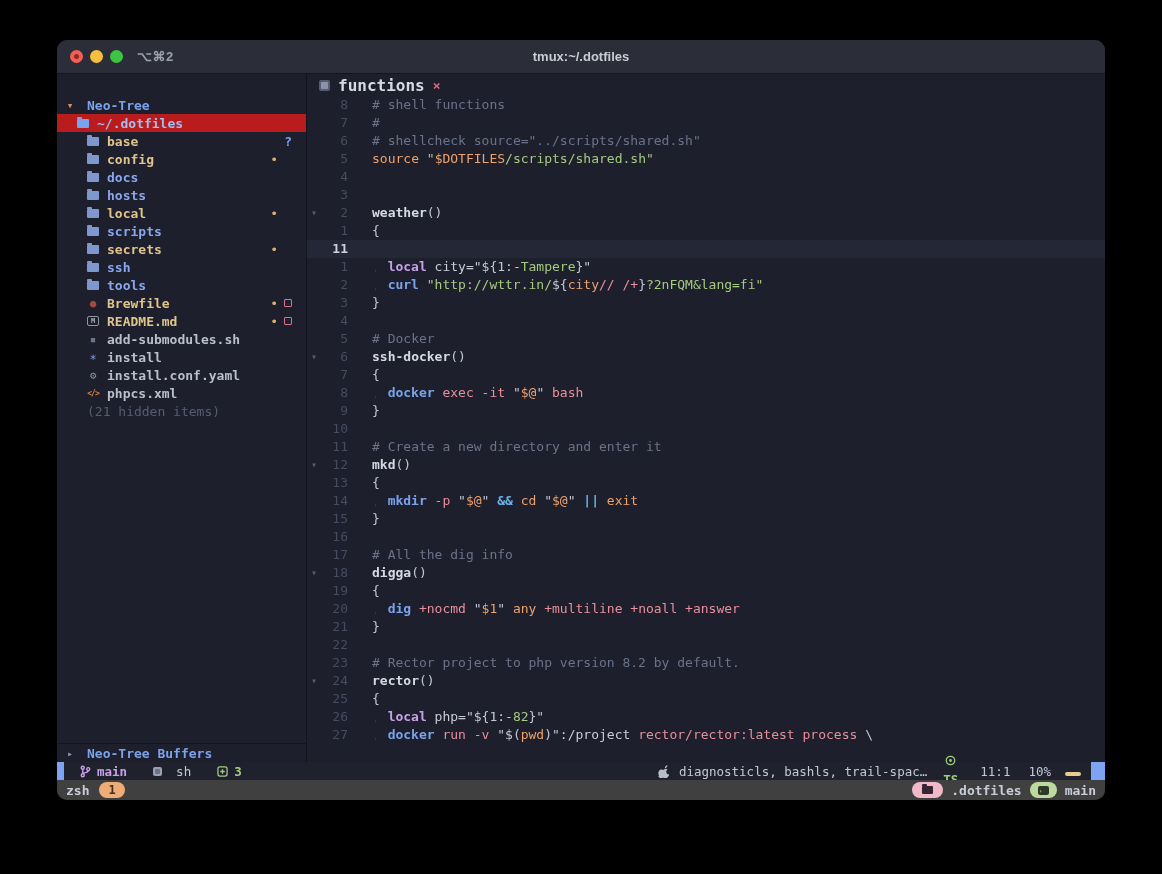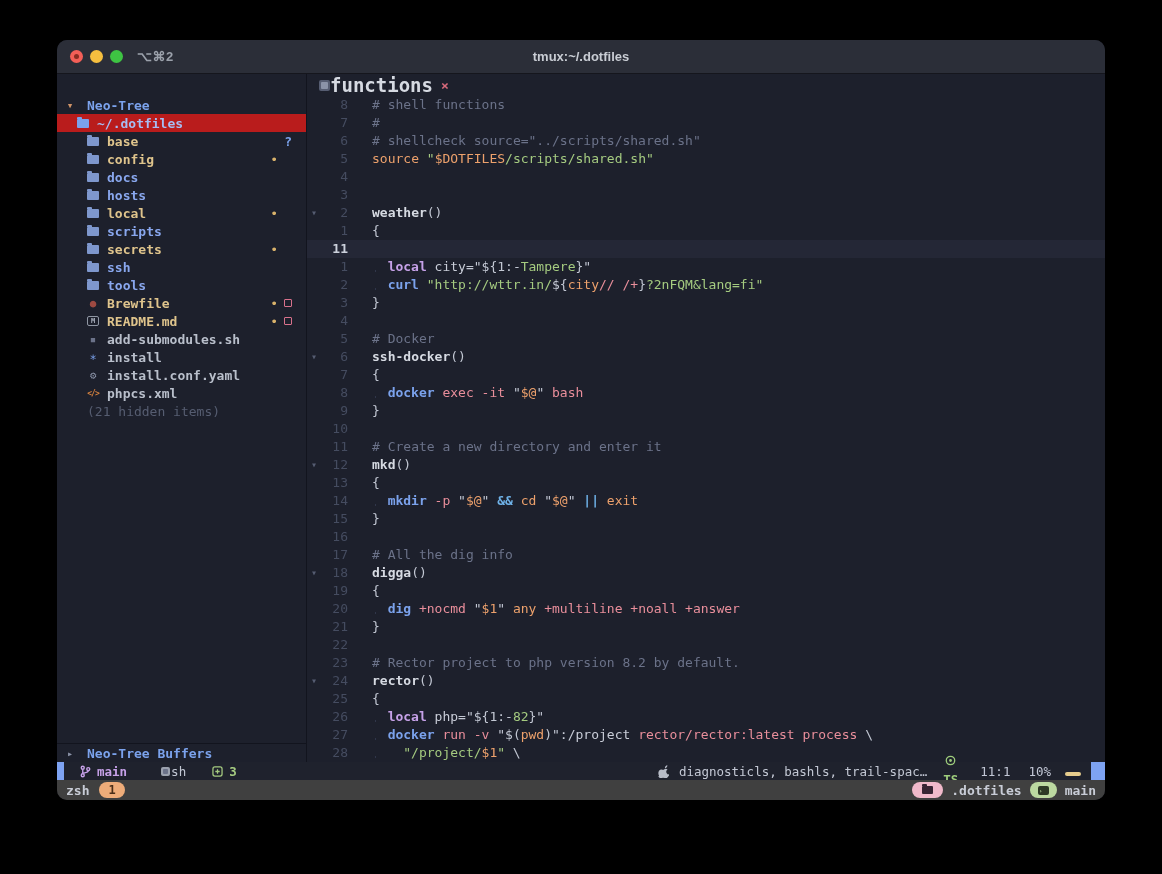--- a/index.html
+++ b/index.html
@@ -60,21 +60,21 @@
   .badge-sq { position:absolute; right:14px; width:8px; height:8px; border:1.5px solid #d9718c; border-radius:1px; }
   .buffers { position:absolute; left:0; right:0; bottom:0; height:19px; border-top:1px solid #12141e; display:flex; align-items:center; padding-left:6px; }
   .buffers .chev { width:14px; color:#8b93a8; font-size:10px; text-align:center; }
   .buffers .tl { color:#7ba2ec; font-weight:bold; margin-left:10px; }
 
   
   .editor { flex:1; display:flex; flex-direction:column; overflow:hidden; }
   .winbar { height:22px; display:flex; align-items:center; padding-left:12px; flex:0 0 auto; }
   .buf-icon { width:11px; height:11px; background:#565d72; border-radius:2px; position:relative; }
   .buf-icon::after { content:''; position:absolute; left:2px; top:2px; width:7px; height:7px; background:#8b93a8; border-radius:1px; }
-  .buf-label { color:#d6dae2; font-weight:bold; font-size:19px; }
+  .buf-label { color:#d6dae2; font-weight:bold; font-size:16px; margin-left:8px; }
   .buf-close { color:#d96a7c; font-weight:bold; font-size:13px; margin-left:8px; cursor:default; }
 
   .code { font-size:13px; line-height:18px; }
   .cl { height:18px; display:flex; white-space:pre; position:relative; }
   .cl.cur { background:#242736; }
   .fold { width:14px; flex:0 0 auto; text-align:center; color:#565d72; font-size:10px; }
   .lnum { width:27px; flex:0 0 auto; text-align:right; color:#454c60; }
   .cl.cur .lnum { color:#ccd1dc; font-weight:bold; }
   .ltext { margin-left:24px; }
   .tk-cmt { color:#6b7289; }
@@ -90,21 +90,21 @@
   .tk-txt { color:#c9cdd8; }
   .guide { display:inline-block; width:2ch; position:relative; }
   .guide::before { content:''; position:absolute; left:3px; top:-1px; bottom:-1px; border-left:1px solid #30364a; }
   .cursor { display:inline-block; width:1ch; height:15px; background:#d3bcc4; border-radius:1px; vertical-align:-2px; }
 
   
   .statusline { height:18px; background:#1f222d; display:flex; align-items:center; font-size:12.5px; flex:0 0 auto; }
   .mode-block { width:7px; height:18px; background:#7ea3f2; flex:0 0 auto; }
   .mode-block.right { width:14px; margin-left:10px; }
   .sl-branch { display:flex; align-items:center; gap:6px; margin-left:16px; color:#c6a1e8; font-weight:bold; }
-  .sl-ft { display:flex; align-items:center; gap:1px; margin-left:34px; color:#c3c8d4; }
+  .sl-ft { display:flex; align-items:center; gap:14px; margin-left:26px; color:#c3c8d4; }
   .ft-icon { width:9px; height:9px; background:#9ba1ae; border-radius:2px; position:relative; }
   .ft-icon::after { content:''; position:absolute; left:2px; top:2px; width:5px; height:5px; background:#6b7289; border-radius:1px; }
   .sl-diff { display:flex; align-items:center; gap:6px; margin-left:26px; color:#a5cb80; font-weight:bold; }
   .sl-right { margin-left:auto; display:flex; align-items:center; }
   .sl-lsp { color:#c3c8d4; margin-left:10px; }
   .sl-ts { display:flex; align-items:center; gap:6px; margin-left:16px; color:#9ecd7c; font-weight:bold;flex-direction:column; }
   .sl-pos { color:#c3c8d6; margin-left:22px; }
   .sl-pct { color:#c3c8d6; margin-left:18px; }
   .sl-ybar { width:16px; height:4px; border-radius:2px; background:#e7cd8d; margin-left:14px; margin-top:6px; }
 
@@ -267,21 +267,20 @@
           <div class="cl"><span class="fold">▾</span><span class="lnum">18</span><span class="ltext"><span class="tk-fn">digga</span><span class="tk-pun">()</span></span></div>
           <div class="cl"><span class="fold"></span><span class="lnum">19</span><span class="ltext"><span class="tk-pun">{</span></span></div>
           <div class="cl"><span class="fold"></span><span class="lnum">20</span><span class="ltext"><span class="guide"></span><span class="tk-cmd">dig</span><span class="tk-pun"> </span><span class="tk-arg">+nocmd</span><span class="tk-pun"> "</span><span class="tk-var">$1</span><span class="tk-pun">" </span><span class="tk-var">any</span><span class="tk-pun"> </span><span class="tk-arg">+multiline</span><span class="tk-pun"> </span><span class="tk-arg">+noall</span><span class="tk-pun"> </span><span class="tk-arg">+answer</span></span></div>
           <div class="cl"><span class="fold"></span><span class="lnum">21</span><span class="ltext"><span class="tk-pun">}</span></span></div>
           <div class="cl"><span class="fold"></span><span class="lnum">22</span><span class="ltext"></span></div>
           <div class="cl"><span class="fold"></span><span class="lnum">23</span><span class="ltext"><span class="tk-cmt"># Rector project to php version 8.2 by default.</span></span></div>
           <div class="cl"><span class="fold">▾</span><span class="lnum">24</span><span class="ltext"><span class="tk-fn">rector</span><span class="tk-pun">()</span></span></div>
           <div class="cl"><span class="fold"></span><span class="lnum">25</span><span class="ltext"><span class="tk-pun">{</span></span></div>
           <div class="cl"><span class="fold"></span><span class="lnum">26</span><span class="ltext"><span class="guide"></span><span class="tk-kw">local</span><span class="tk-pun"> </span><span class="tk-txt">php</span><span class="tk-pun">="${1:-</span><span class="tk-str">82</span><span class="tk-pun">}"</span></span></div>
           <div class="cl"><span class="fold"></span><span class="lnum">27</span><span class="ltext"><span class="guide"></span><span class="tk-cmd">docker</span><span class="tk-pun"> </span><span class="tk-arg">run</span><span class="tk-pun"> </span><span class="tk-arg">-v</span><span class="tk-pun"> "$(</span><span class="tk-var">pwd</span><span class="tk-pun">)"</span><span class="tk-txt">:/project</span><span class="tk-pun"> </span><span class="tk-arg">rector/rector:latest</span><span class="tk-pun"> </span><span class="tk-arg">process</span><span class="tk-pun"> \</span></span></div>
-          <div class="cl"><span class="fold"></span><span class="lnum">28</span><span class="ltext"><span class="guide"></span><span class="tk-str">  "/project/</span><span class="tk-var">$1</span><span class="tk-str">"</span><span class="tk-pun"> \</span></span></div>
         </div>
     </div>
   </div>
 
   <div class="statusline">
     <div class="mode-block"></div>
     <div class="sl-branch">
       <svg class="icon" width="11" height="13" viewBox="0 0 16 18">
         <g stroke="#c6a1e8" stroke-width="2" fill="none">
           <circle cx="4" cy="3.5" r="2.2"></circle>

